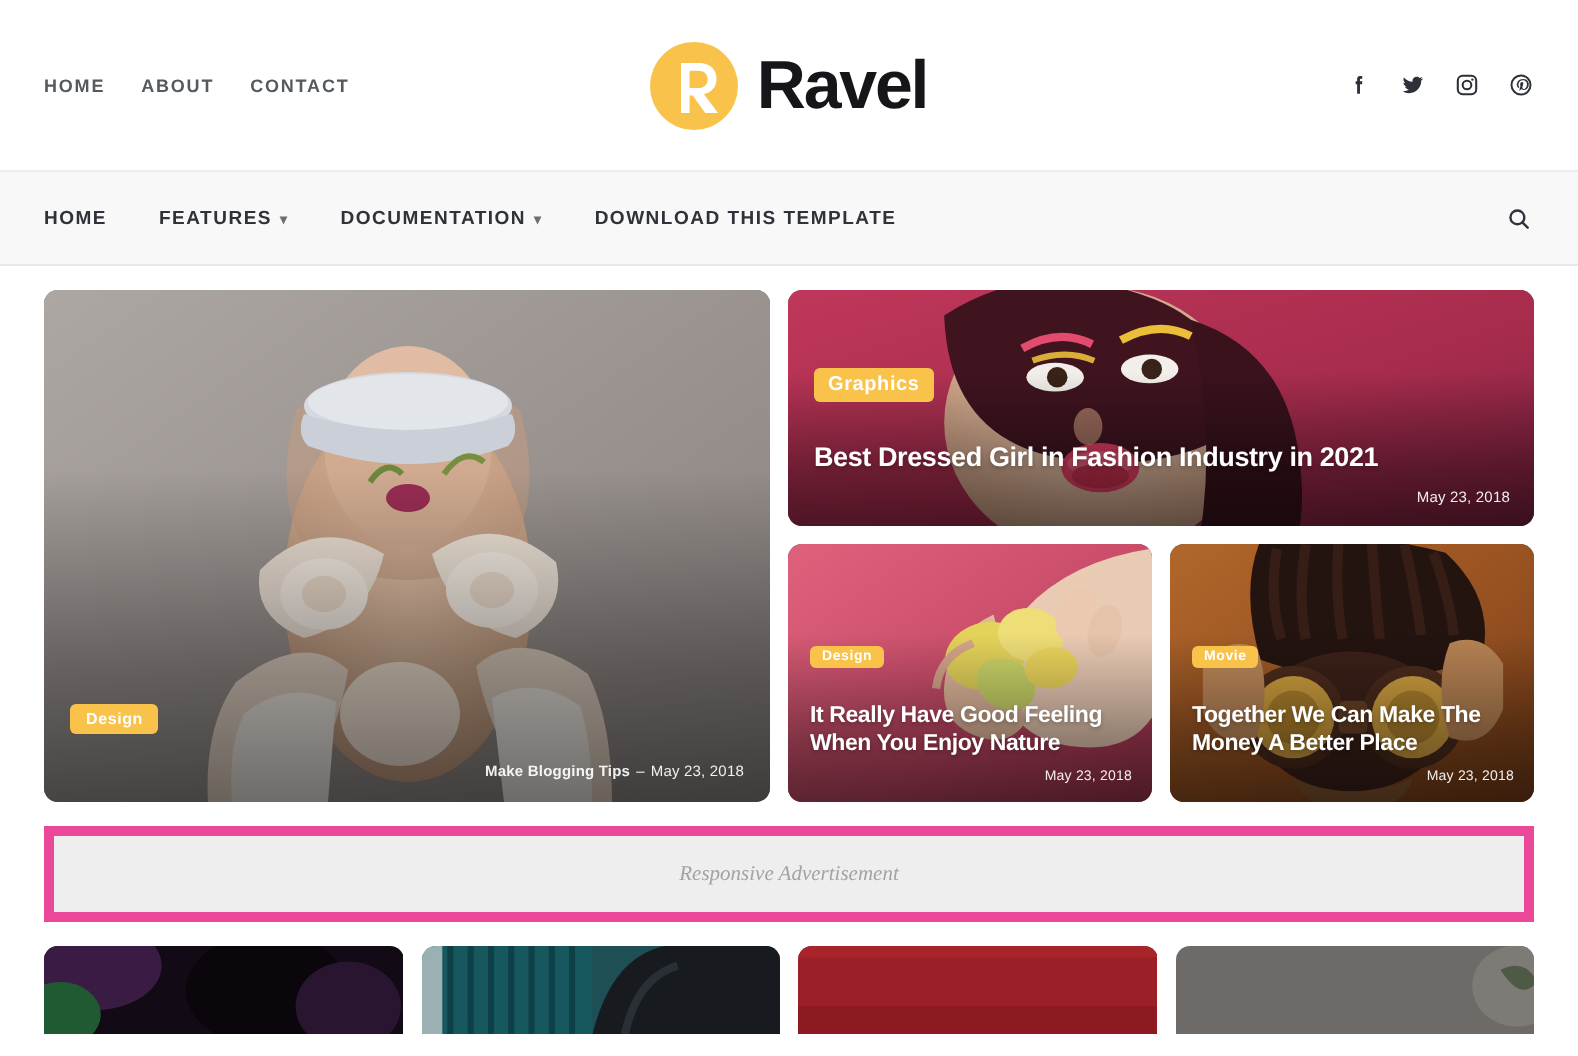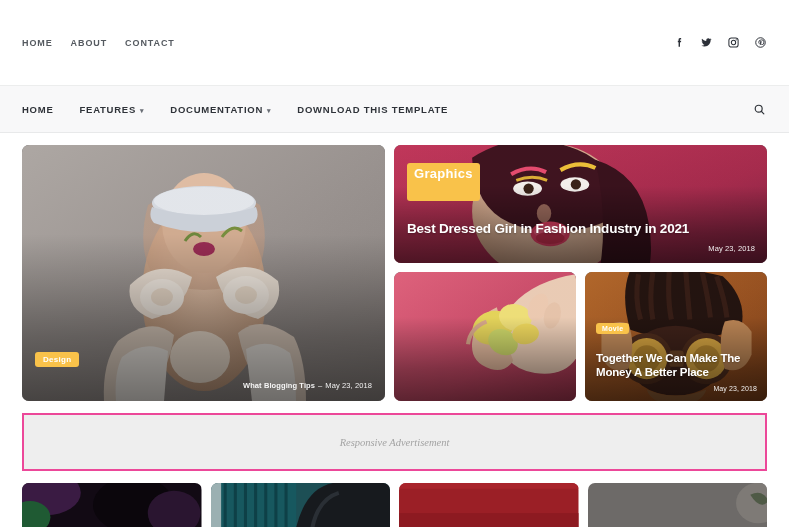--- a/index.html
+++ b/index.html
@@ -138,24 +138,24 @@
   .card-body {
     position: absolute;
     left: 0; right: 0; bottom: 0;
     padding: 12px 13px 11px 13px;
     z-index: 3;
   }
   .badge {
     display: inline-block;
     background: #f9c24a;
     color: #ffffff;
-    font-size: 13px;
+    font-size: 10px;
     font-weight: 700;
     letter-spacing: 0.3px;
-    padding: 3px 7px 20px 7px;
+    padding: 3px 7px 3px 7px;
     border-radius: 3px;
     margin-bottom: 7px;
   }
   .card-title {
     color: #ffffff;
     font-weight: 700;
     line-height: 1.28;
     letter-spacing: -0.2px;
     text-shadow: 0 1px 2px rgba(0,0,0,0.25);
     margin-top: 12px;
@@ -188,23 +188,23 @@
   }
   .right-bottom {
     display: grid;
     grid-template-columns: 1fr 1fr;
     gap: 9px;
   }
 
   
   .ad-wrap { margin-top: 12px; }
   .ad-box {
-    height: 58px;
+    height: 48px;
     background: #eeeeee;
-    border: 2px solid #ec4899;
+    border: 5px solid #ec4899;
     display: flex;
     align-items: center;
     justify-content: center;
   }
   .ad-text {
     font-family: "Liberation Serif", serif;
     font-style: italic;
     font-size: 10.5px;
     color: #a3a3a3;
   }
@@ -230,20 +230,28 @@
 <body>
 
 <header class="topbar">
 
   <nav class="top-nav">
     <a href="#">HOME</a>
     <a href="#">ABOUT</a>
     <a href="#">CONTACT</a>
   </nav>
 
+  <div class="brand">
+    <span class="logo-mark">
+      <svg width="44" height="44" viewBox="0 0 44 44">
+        <path d="M15.5 10.5 h9.2 c5.1 0 8.6 3.2 8.6 7.9 c0 4.0 -2.5 6.9 -6.3 7.7 l7.0 9.4 h-6.4 l-6.2 -8.8 h-1.6 v8.8 h-4.3 z M19.8 14.4 v8.6 h4.4 c2.8 0 4.6 -1.7 4.6 -4.3 c0 -2.6 -1.8 -4.3 -4.6 -4.3 z" fill="#ffffff"></path>
+      </svg>
+    </span>
+    <span class="brand-name">Ravel</span>
+  </div>
 
   <div class="social">
     <a href="#" title="Facebook">
       <svg width="13" height="13" viewBox="0 0 24 24" fill="currentColor">
           <path d="M15.1 8.6h-2.2V7.1c0-.6.4-.8.7-.8h1.4V3.6h-2c-2.2 0-2.7 1.6-2.7 2.7v2.3H8.9v2.8h1.4V20h2.6v-8.6h1.9z"></path>
         </svg>
     </a>
     <a href="#" title="Twitter">
       <svg width="13" height="13" viewBox="0 0 24 24" fill="currentColor">
           <path d="M21 6.1c-.7.3-1.4.5-2.2.6.8-.5 1.4-1.2 1.7-2.1-.7.4-1.6.8-2.4.9-.7-.8-1.7-1.2-2.8-1.2-2.1 0-3.8 1.7-3.8 3.8 0 .3 0 .6.1.9C8.4 8.8 5.6 7.3 3.7 5c-.3.6-.5 1.2-.5 1.9 0 1.3.7 2.5 1.7 3.2-.6 0-1.2-.2-1.7-.5 0 1.9 1.3 3.4 3.1 3.8-.3.1-.7.1-1 .1-.2 0-.5 0-.7-.1.5 1.5 1.9 2.6 3.6 2.7-1.3 1-3 1.6-4.8 1.6H2.5c1.7 1.1 3.8 1.8 6 1.8 7.2 0 11.1-6 11.1-11.1v-.5c.8-.6 1.4-1.3 1.9-2.1z"></path>
@@ -328,21 +336,21 @@
           <path d="M268 208 q-22 -16 -44 -4 l6 52 h44 q0 -30 -6 -48Z" fill="#f3eee8"></path>
           <ellipse cx="178" cy="212" rx="30" ry="26" fill="#f7e8d8"></ellipse>
           <path d="M163 96 q8 -12 16 -4" stroke="#6f8a3e" stroke-width="3" fill="none"></path>
           <path d="M200 92 q10 -14 20 -6" stroke="#79913f" stroke-width="3" fill="none"></path>
         </svg>
       </div>
       <div class="card-overlay"></div>
       <div class="card-body">
         <span class="badge">Design</span>
         <div class="card-meta">
-          <span>What Blogging Tips</span><span class="sep">–</span><span class="date">May 23, 2018</span>
+          <span>Make Blogging Tips</span><span class="sep">–</span><span class="date">May 23, 2018</span>
         </div>
       </div>
     </article>
 
     <div class="right-col">
 
       <article class="card card-wide">
         <div class="card-img">
           <svg width="100%" height="100%" viewBox="0 0 363 118" preserveAspectRatio="xMidYMid slice">
             <defs>
@@ -401,20 +409,27 @@
               <ellipse cx="96" cy="56" rx="20" ry="16" fill="#e8d75c" transform="rotate(-18 96 56)"></ellipse>
               <ellipse cx="118" cy="46" rx="16" ry="13" fill="#f2e27a" transform="rotate(12 118 46)"></ellipse>
               <ellipse cx="106" cy="70" rx="15" ry="12" fill="#cfd96a" transform="rotate(28 106 70)"></ellipse>
               <ellipse cx="128" cy="62" rx="13" ry="10" fill="#f0d95e" transform="rotate(-8 128 62)"></ellipse>
               <path d="M90 50 q-16 6 -18 22" stroke="#d9a98c" stroke-width="4" fill="none"></path>
               <ellipse cx="140" cy="36" rx="9" ry="14" fill="#f0cdb4" transform="rotate(24 140 36)"></ellipse>
               <ellipse cx="154" cy="44" rx="8" ry="13" fill="#eac7ad" transform="rotate(14 154 44)"></ellipse>
             </svg>
           </div>
           <div class="card-overlay"></div>
+          <div class="card-body">
+            <span class="badge">Design</span>
+            <h2 class="card-title">It Really Have Good Feeling When You Enjoy Nature</h2>
+            <div class="card-meta">
+              <span class="date">May 23, 2018</span>
+            </div>
+          </div>
         </article>
 
         <article class="card card-small">
           <div class="card-img">
             <svg width="100%" height="100%" viewBox="0 0 177 129" preserveAspectRatio="xMidYMid slice">
               <defs>
                 <linearGradient id="sbg2" x1="0" y1="0" x2="1" y2="1">
                   <stop offset="0%" stop-color="#b4692c"></stop>
                     <stop offset="55%" stop-color="#9a5322"></stop>
                     <stop offset="100%" stop-color="#7a3f19"></stop>

